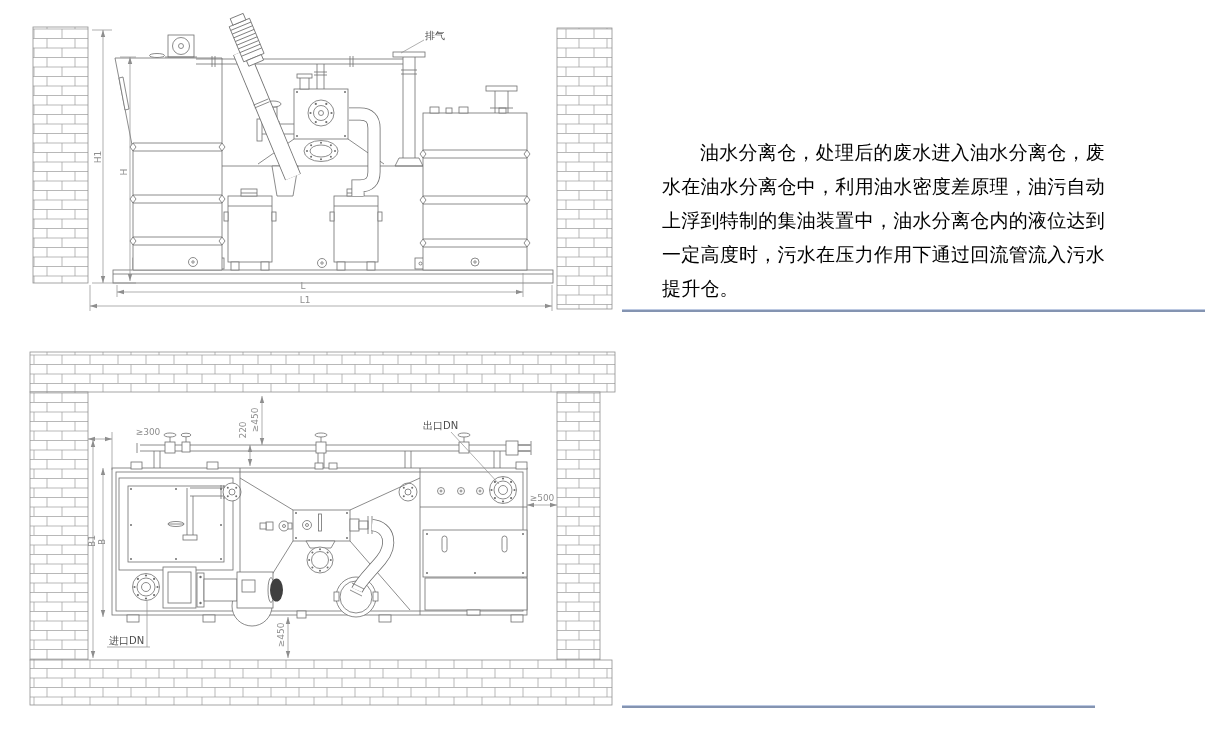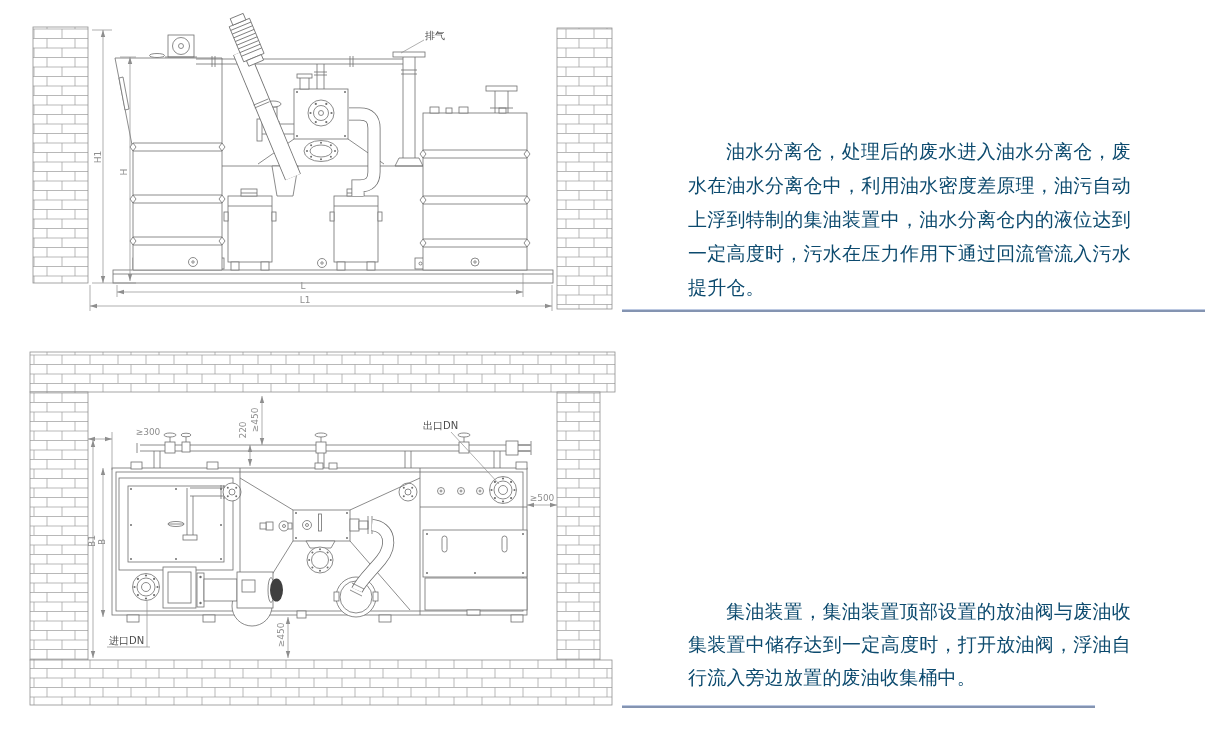--- a/index.html
+++ b/index.html
@@ -1,21 +1,21 @@
 <!DOCTYPE html>
 <html><head>
 <meta charset="utf-8">
 <style>
   html,body{margin:0;padding:0;background:#fff;}
   .page{position:relative;width:1205px;height:744px;background:#fff;overflow:hidden;
         font-family:"Liberation Sans","DejaVu Sans",sans-serif;}
   .abs{position:absolute;}
-  .para{position:absolute;left:688px;width:443px;font-size:19px;line-height:34px;
-        color:#0c4a6e;text-align:justify;text-indent:2em;letter-spacing:.2px;
-        font-family:Liberation Mono, monospace;}
+  .para{position:absolute;left:662px;width:443px;font-size:19px;line-height:34px;
+        color:#000000;text-align:justify;text-indent:2em;letter-spacing:.2px;
+        font-family:Liberation Serif, serif;}
   .para2{line-height:33px;}
   .divider{position:absolute;height:3px;
         background:linear-gradient(to bottom,#bcc9e2 0,#bcc9e2 1px,#8494b1 1px,#8494b1 3px);}
   .dim{font:9px "DejaVu Sans",sans-serif;fill:#8e8e8e;}
   .cjk{font:10px "DejaVu Sans",sans-serif;fill:#4a4a4a;}
   svg{shape-rendering:geometricPrecision;}
 </style>
 </head>
 <body>
 
@@ -434,16 +434,15 @@
     <text class="dim" transform="translate(284,290) rotate(-90)" text-anchor="middle">≥450</text>
     <text class="dim" transform="translate(95,196) rotate(-90)" text-anchor="middle">B1</text>
     <text class="dim" transform="translate(105,197) rotate(-90)" text-anchor="middle">B</text>
     <text class="cjk" x="423" y="84">出口DN</text>
     <text class="cjk" x="109" y="299">进口DN</text>
   </svg>
 
   <p class="para" style="top:117px">油水分离仓，处理后的废水进入油水分离仓，废水在油水分离仓中，利用油水密度差原理，油污自动上浮到特制的集油装置中，油水分离仓内的液位达到一定高度时，污水在压力作用下通过回流管流入污水提升仓。</p>
   <div class="divider" style="left:622px;top:309px;width:583px"></div>
 
-  <p class="para para2" style="top:578px">集油装置，集油装置顶部设置的放油阀与废油收集装置中储存达到一定高度时，打开放油阀，浮油自行流入旁边放置的废油收集桶中。</p>
   <div class="divider" style="left:622px;top:705px;width:473px"></div>
 
 </div>
 
 </body></html>

